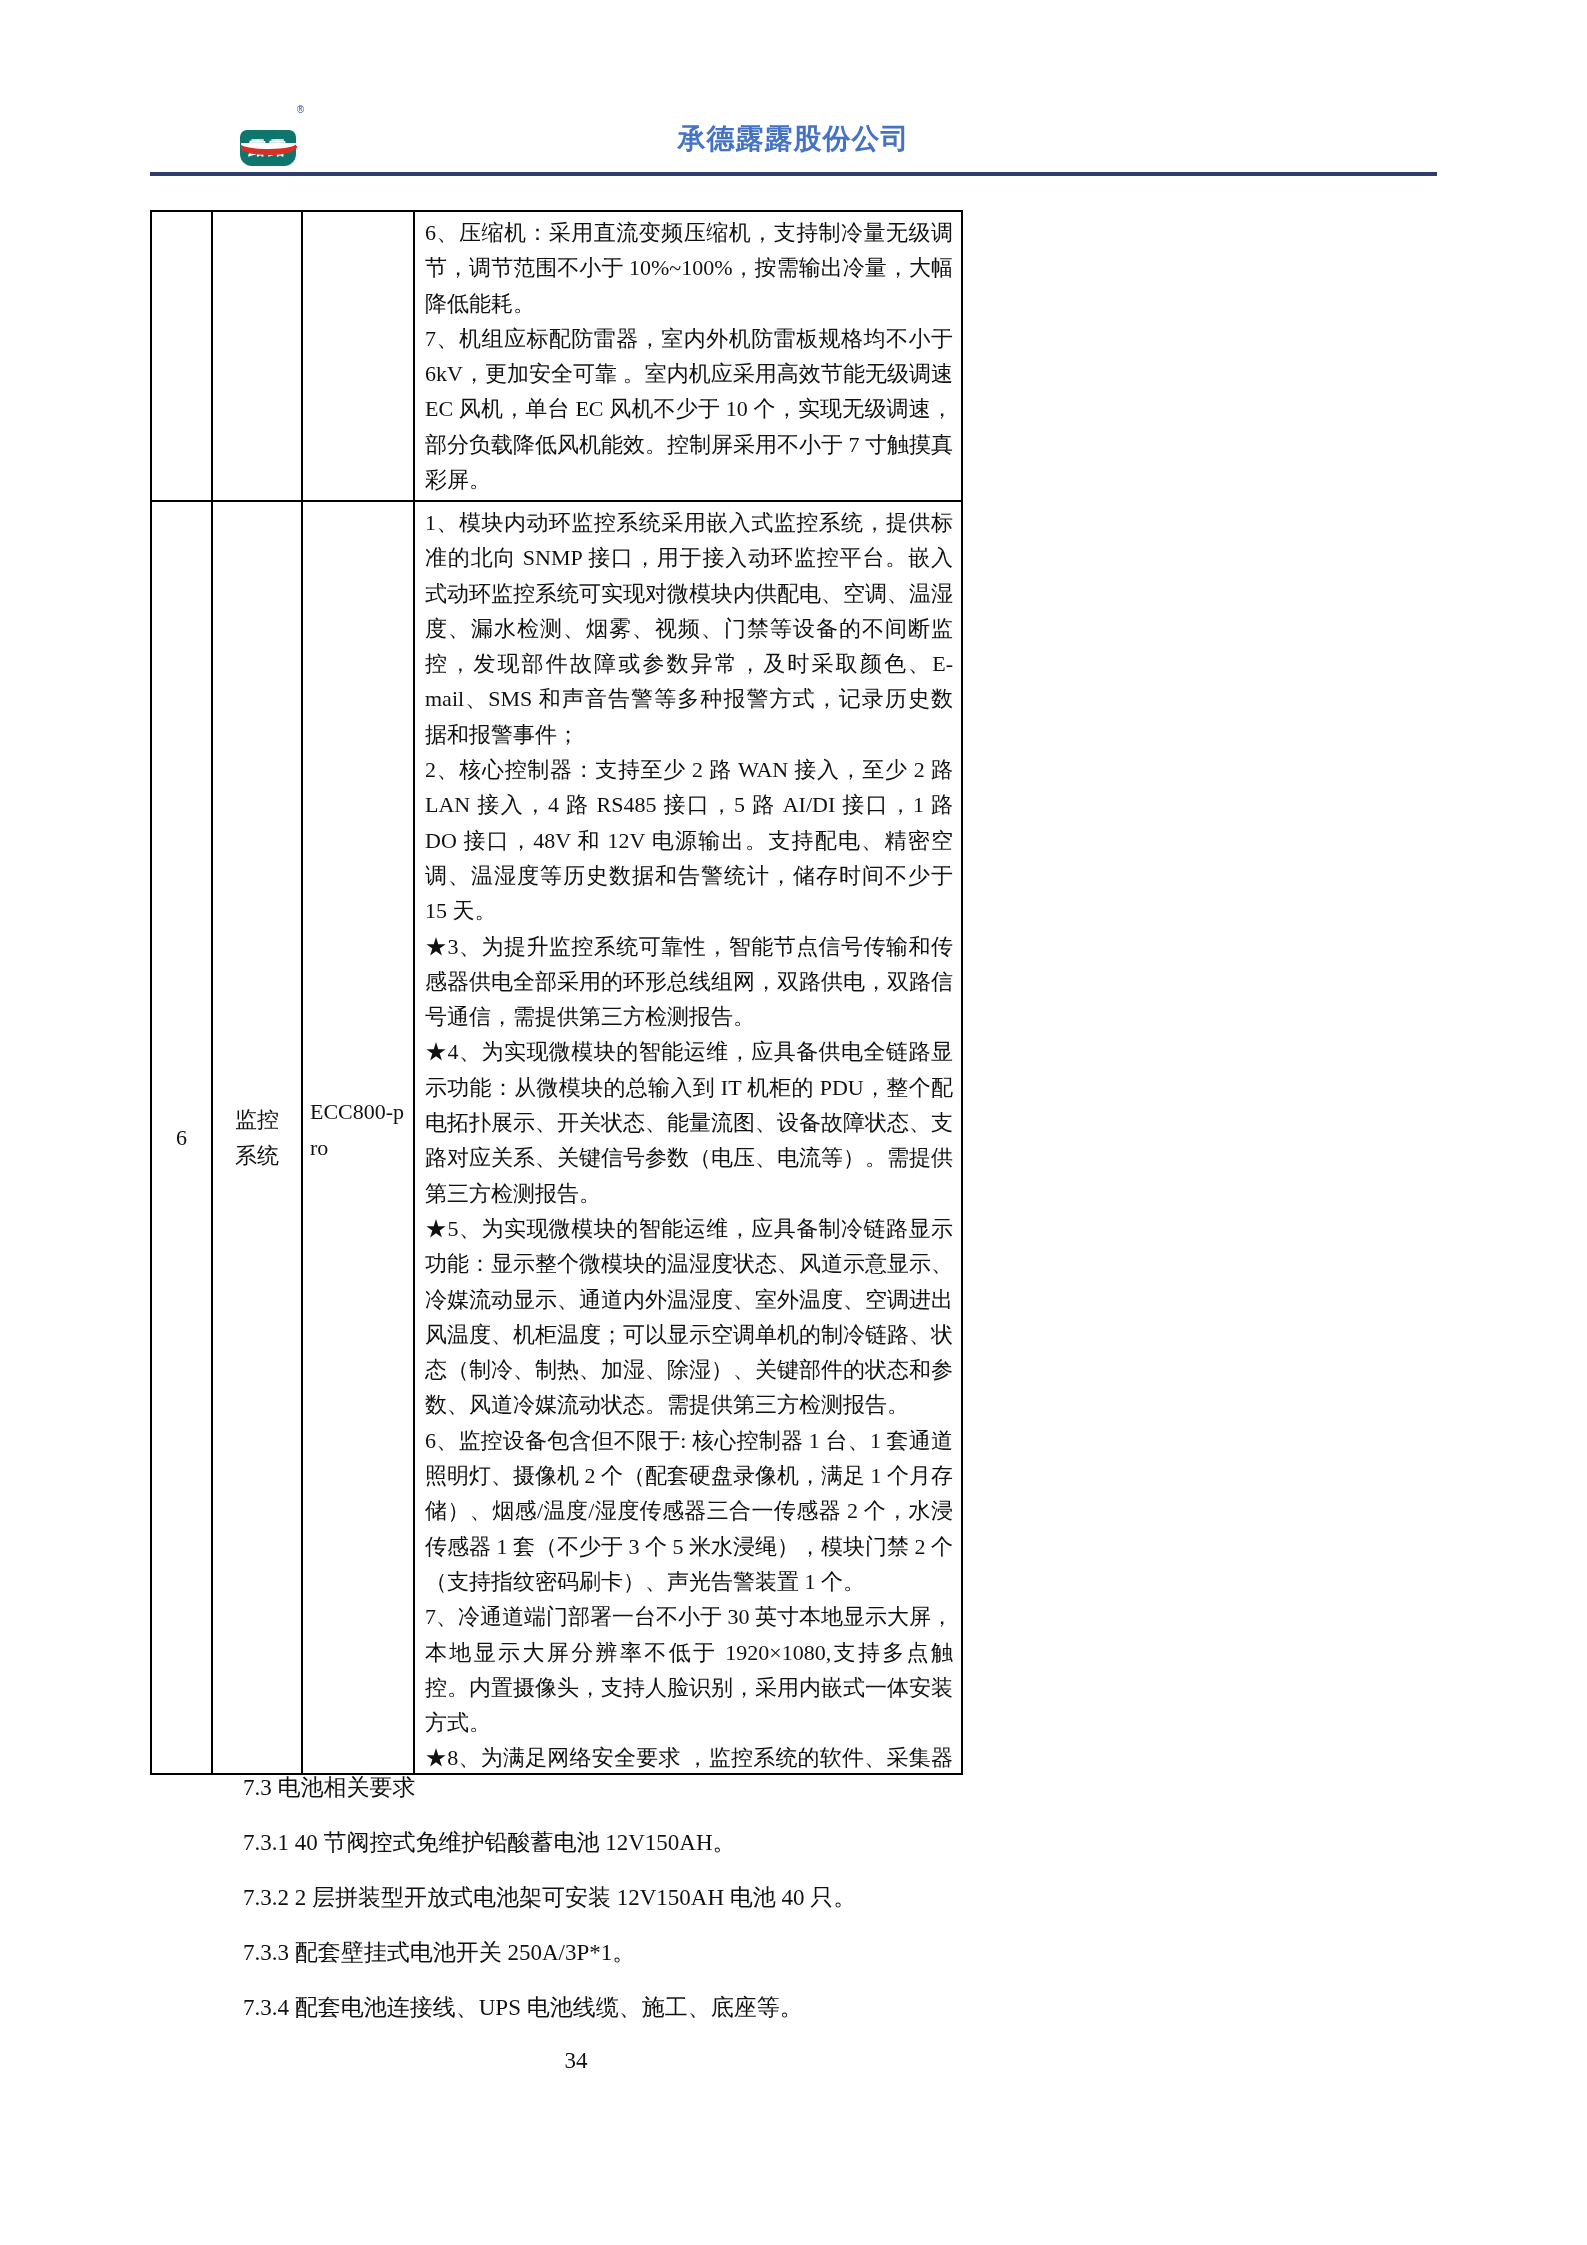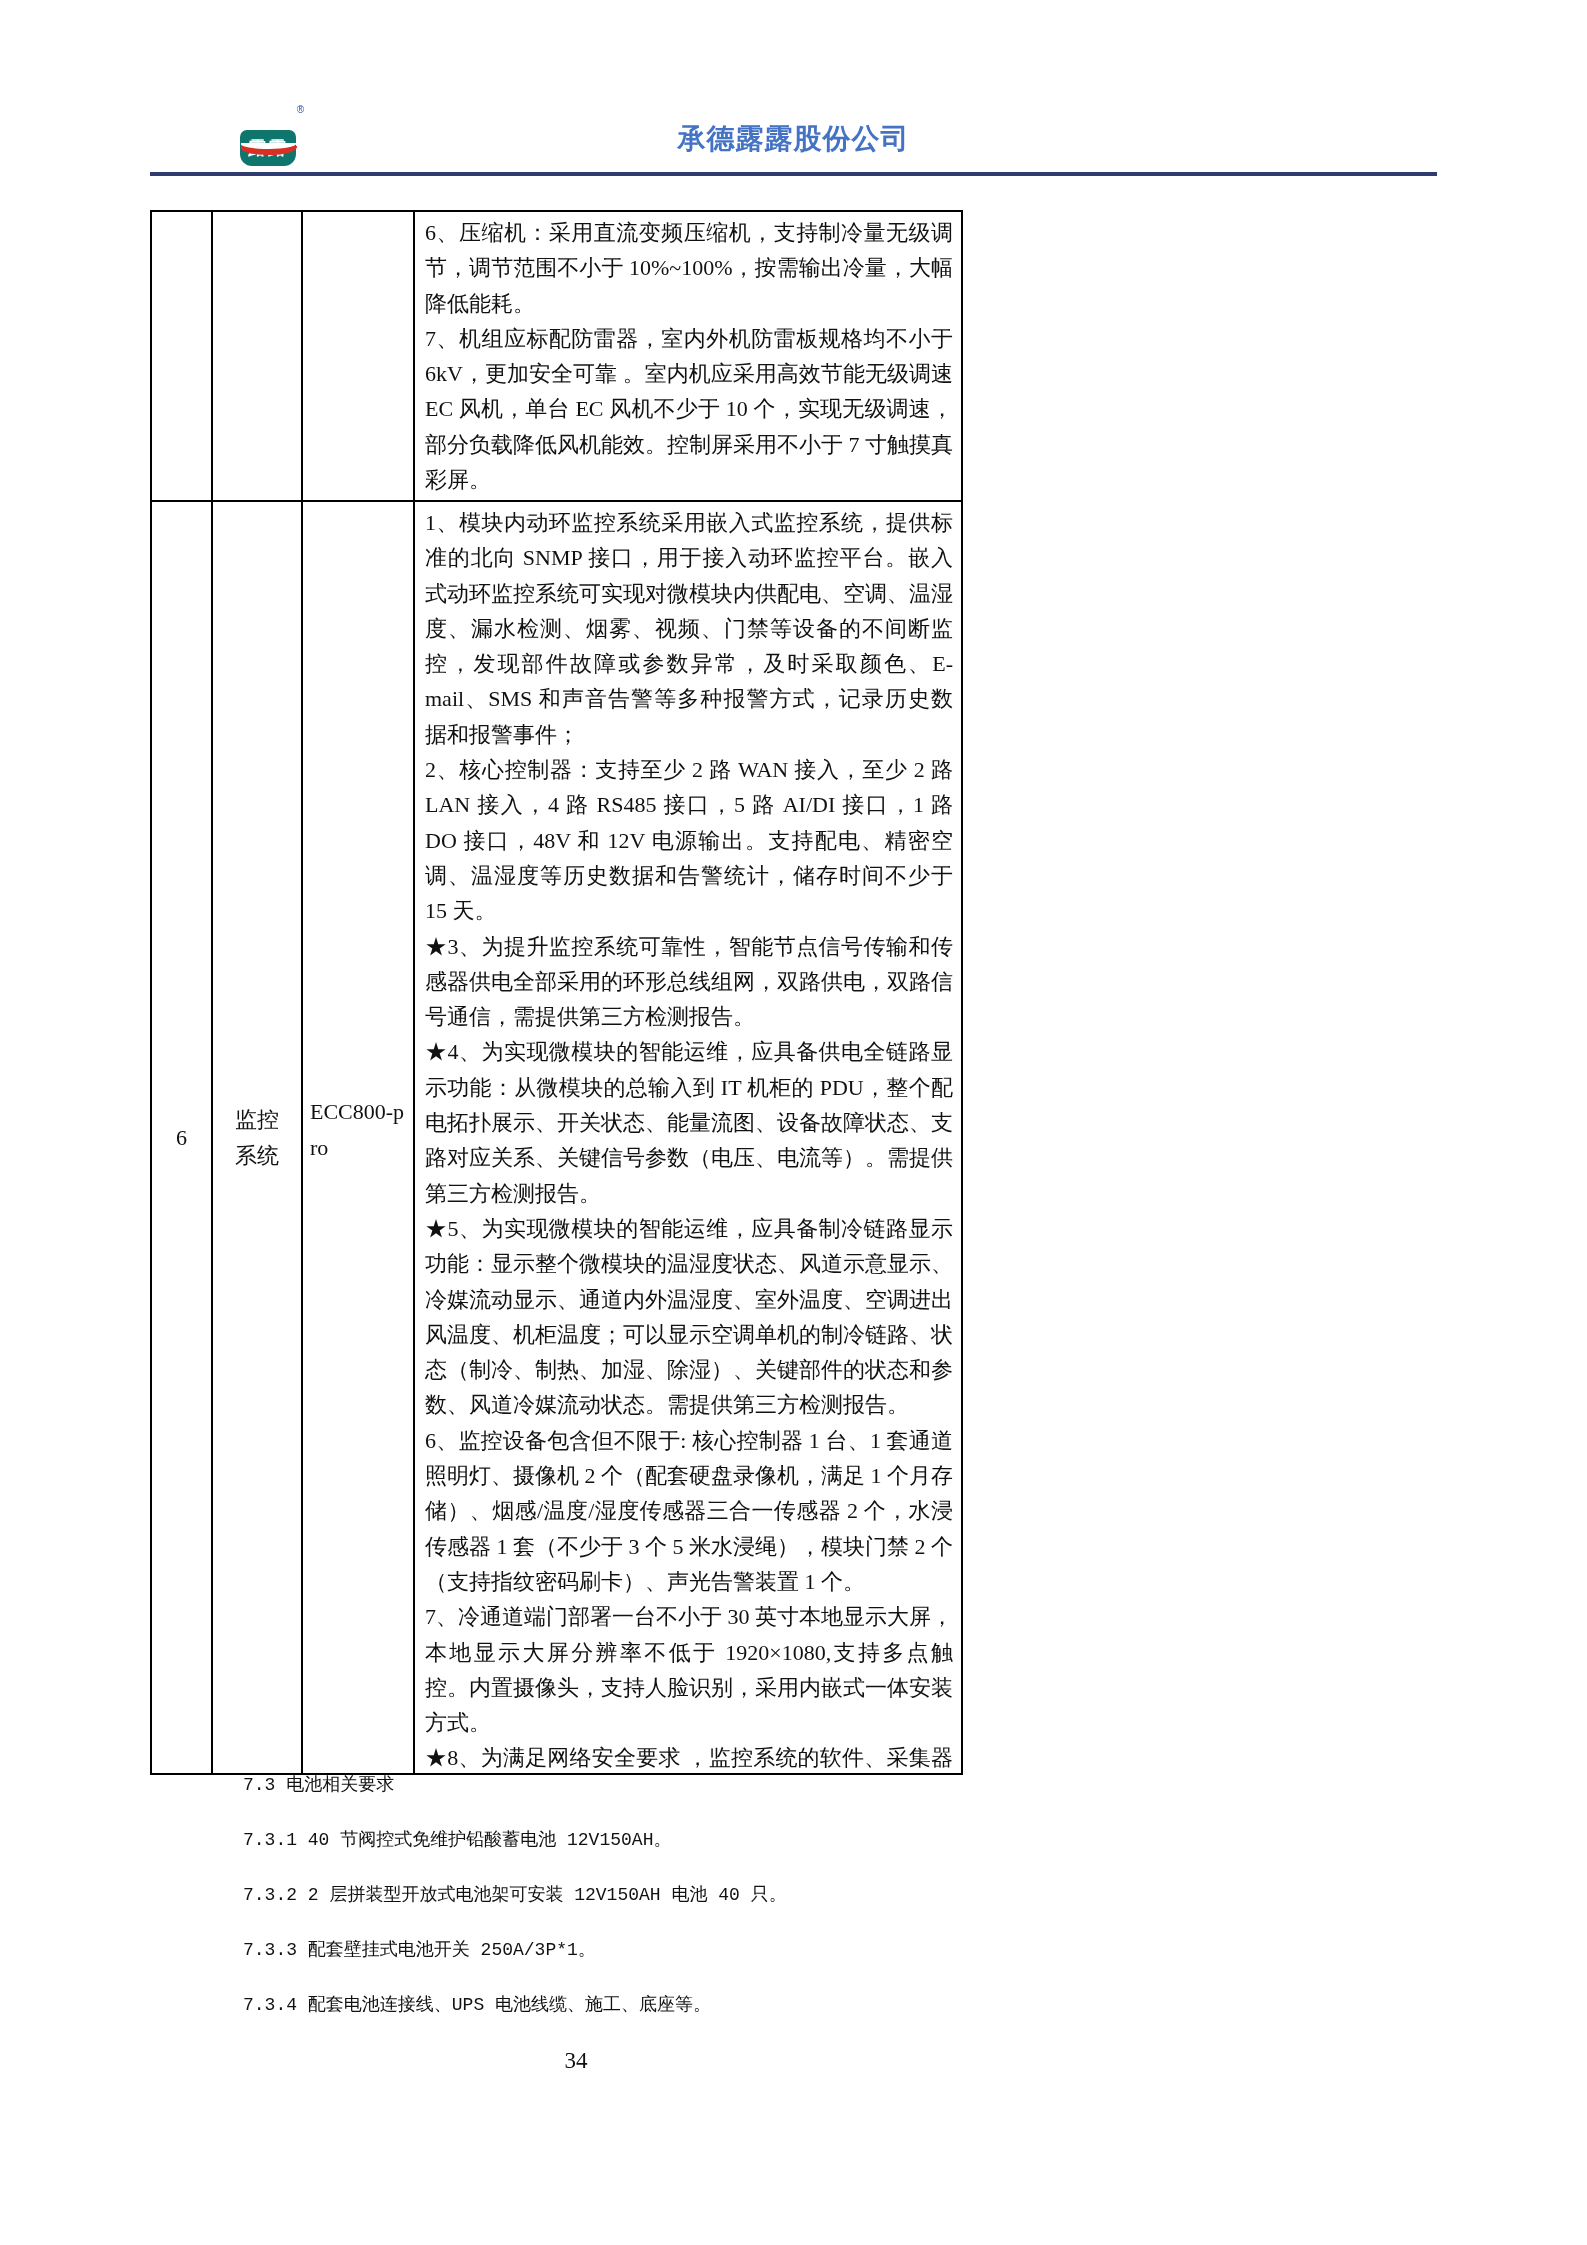--- a/index.html
+++ b/index.html
@@ -64,21 +64,21 @@
   .cell:last-child { border-right:none; }
   .c-seq   { width:61px;  display:flex; align-items:center; justify-content:center; }
   .c-name  { width:90px;  display:flex; align-items:center; justify-content:center;
              text-align:center; padding:0 20px; }
   .c-model { width:112px; display:flex; align-items:center;
              padding:0 4px 16px 7px; word-break:break-all; }
   .c-spec  { flex:1; padding:3px 8px 8px 10px; text-align:justify; }
   .c-spec p { margin:0; }
 
   
-  .battery { position:absolute; left:243px; top:1772px; font-size:18px;font-family:Liberation Mono, monospace; }
+  .battery { position:absolute; left:243px; top:1772px; font-size:23px; }
   .battery .bline { height:28px; margin-bottom:27px; white-space:nowrap; }
 
   
   .page-number {
     position:absolute; left:536px; top:2048px; width:80px;
     text-align:center; font-size:23px;
   }
 </style>
 </head>
 <body>

